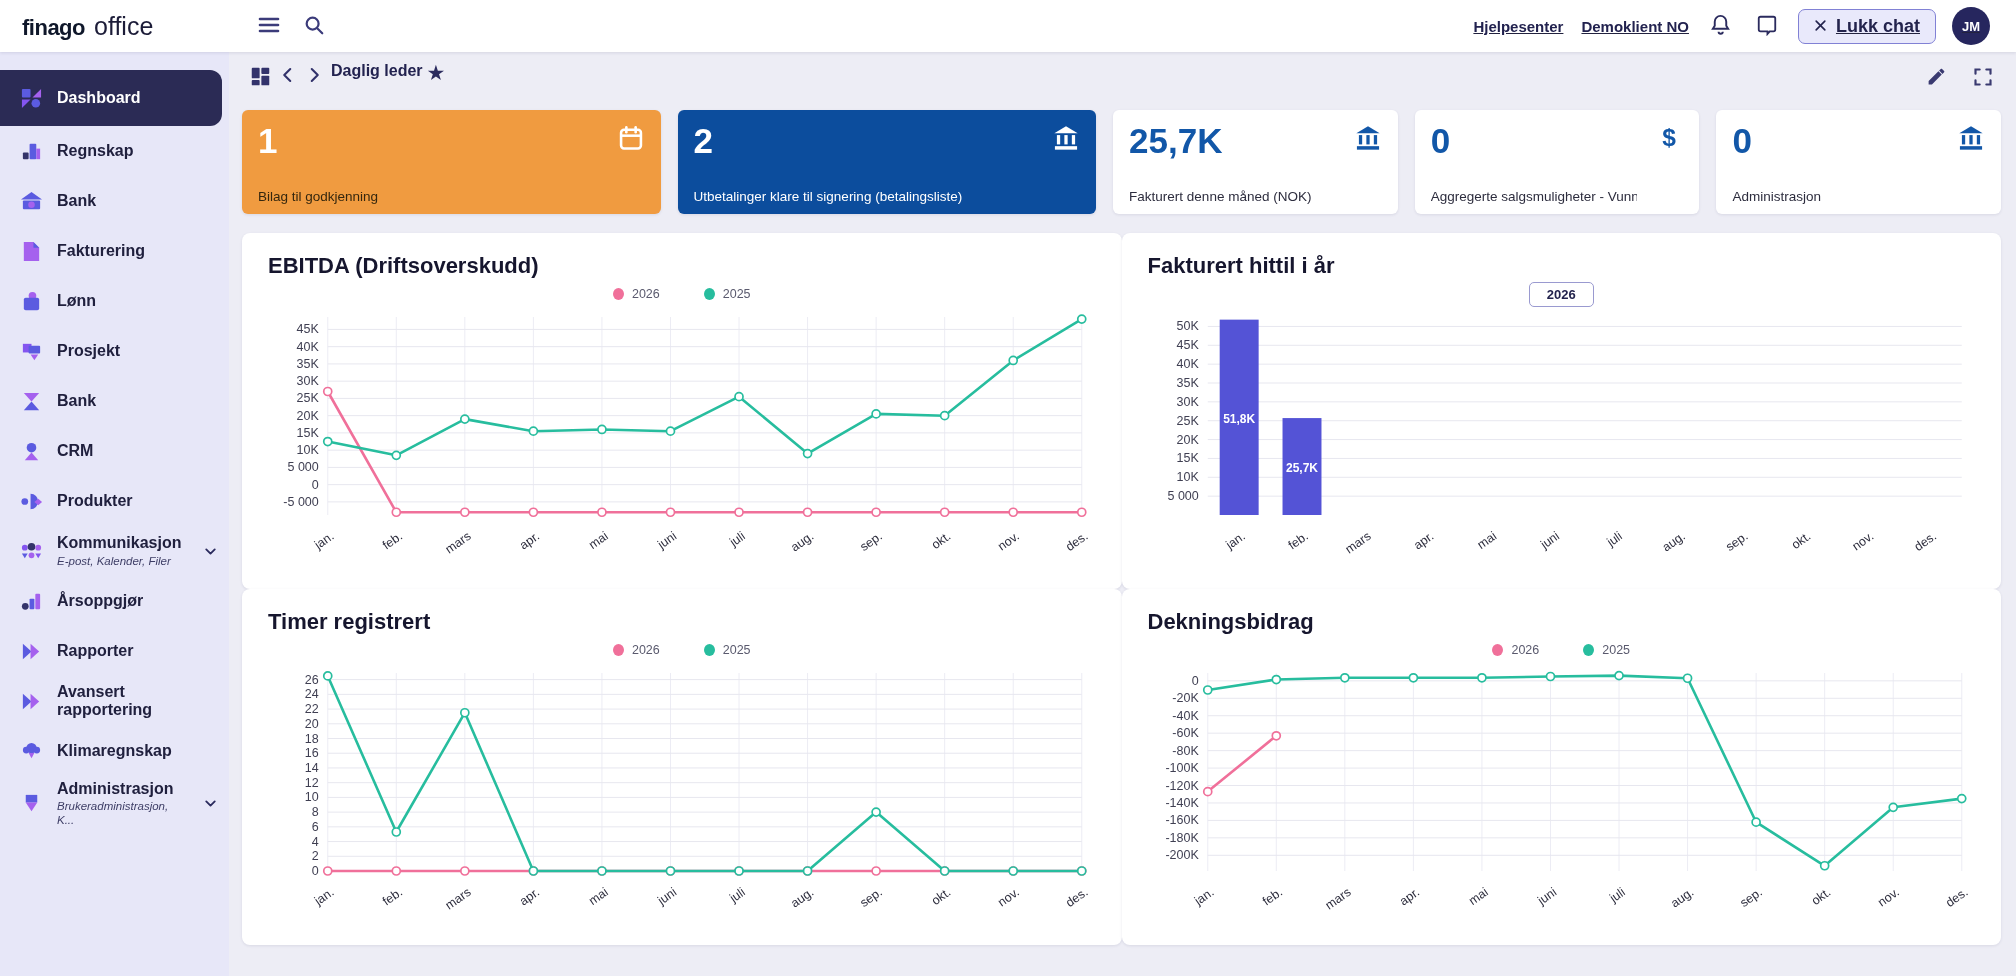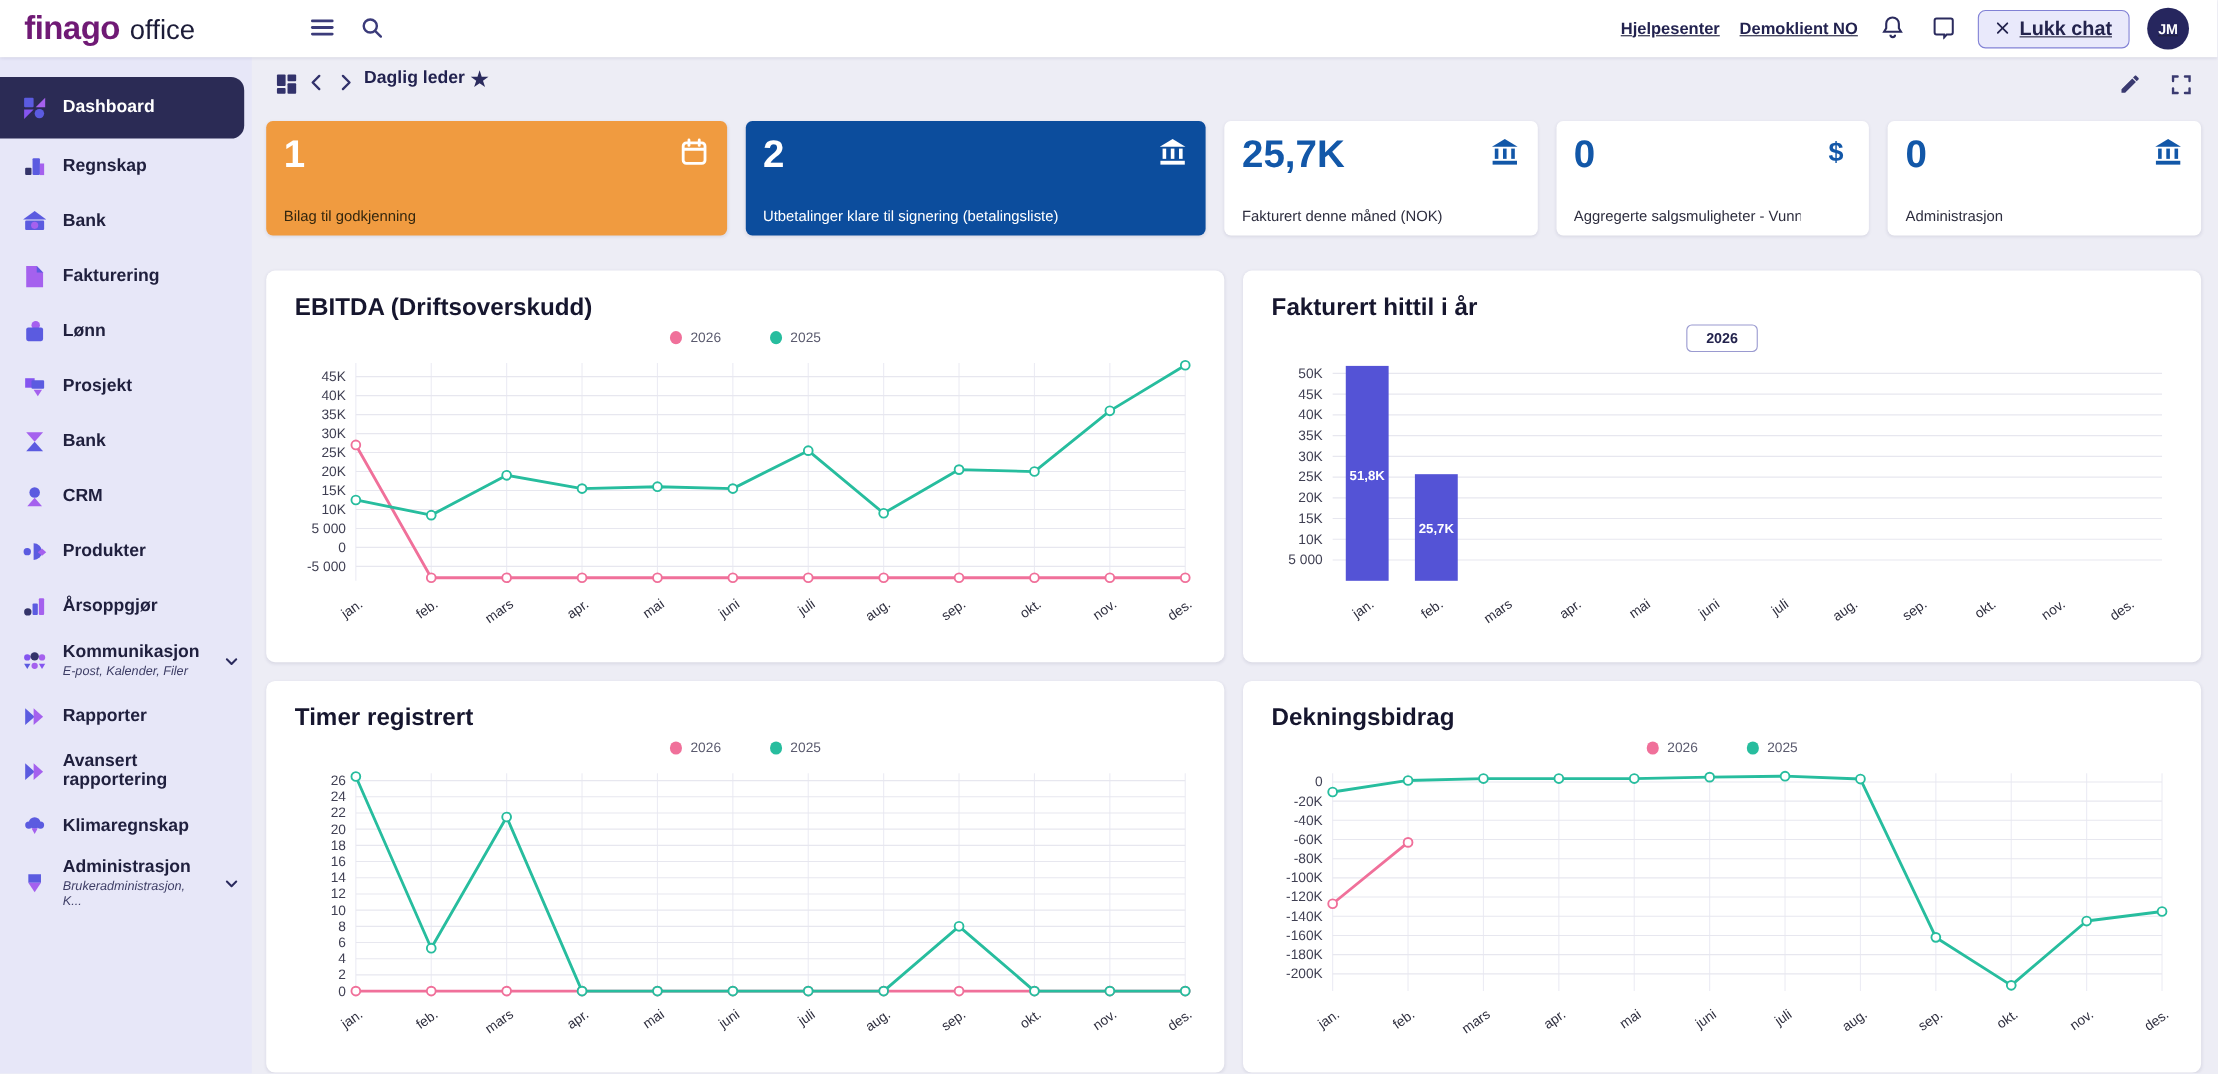--- a/index.html
+++ b/index.html
@@ -4,21 +4,21 @@
 <style>
   * { box-sizing: border-box; margin: 0; padding: 0; }
   html,body { width:2016px; height:976px; overflow:hidden; }
   body { font-family:"Liberation Sans", sans-serif; background:#ededf5; color:#22223f; }
 
   .app { display:grid; grid-template-rows:52px 924px; grid-template-columns:229px 1787px; width:2016px; height:976px; }
 
   
   .topbar { grid-column:1/3; background:#fff; display:flex; align-items:center; padding:0 26px 0 22px; box-shadow:0 1px 3px rgba(40,40,90,.12); position:relative; z-index:5; }
   .logo { display:flex; align-items:baseline; gap:9px; cursor:pointer; }
-  .logo-brand { font-size:30px; font-weight:800; color:#701a75; letter-spacing:-0.5px; }
+  .logo-brand { font-size:22px; font-weight:800; color:#0f172a; letter-spacing:-0.5px; }
   .logo-suffix { font-size:25px; font-weight:400; color:#1c1c38; }
   .icon-btn { background:none; border:none; cursor:pointer; display:flex; align-items:center; justify-content:center; padding:4px; }
   .topbar .menu-btn { margin-left:100px; }
   .topbar .search-btn { margin-left:14px; }
   .topbar-right { margin-left:auto; display:flex; align-items:center; gap:16px;text-decoration:underline; }
   .help-text { font-size:15px; font-weight:700; color:#22224f; cursor:pointer; }
   .client-text { font-size:15px; font-weight:700; color:#22224f; cursor:pointer; margin-left:2px; }
   .close-chat-btn { display:flex; align-items:center; gap:9px; background:#e9e9fb; border:1.6px solid #8181d5; border-radius:7px; padding:6px 15px; font-size:18px; font-weight:700; color:#23234d; cursor:pointer; font-family:inherit; }
   .avatar { width:38px; height:38px; border-radius:50%; background:#26265e; color:#fff; font-size:13px; font-weight:700; display:flex; align-items:center; justify-content:center; cursor:pointer; }
 
@@ -49,21 +49,21 @@
   .kpi-card.blue { background:#0c4d9d; }
   .kpi-value { font-size:35px; font-weight:700; color:#1257a8; line-height:1.2; }
   .kpi-card.orange .kpi-value, .kpi-card.blue .kpi-value { color:#fff; }
   .kpi-label { position:absolute; left:16px; bottom:10px; right:62px; font-size:13.5px; font-weight:400; color:#2d2d3e; white-space:nowrap; overflow:hidden; }
   .kpi-card.orange .kpi-label { color:#35270e; }
   .kpi-card.blue .kpi-label { color:#fff; }
   .kpi-icon { position:absolute; top:14px; right:16px; width:28px; height:28px; color:#1257a8; }
   .kpi-card.orange .kpi-icon, .kpi-card.blue .kpi-icon { color:#fff; }
 
   
-  .charts-grid { display:grid; grid-template-columns:1fr 1fr; gap:17px; margin-top:32px; }
+  .charts-grid { display:grid; grid-template-columns:1fr 1fr; margin-top:19px; }
   .chart-card { background:#fff; border-radius:8px; height:356px; padding:16px 22px 6px; box-shadow:0 1px 3px rgba(40,40,90,.10); }
   .chart-title { font-size:22px; font-weight:700; color:#16162e; margin:4px 0 0 4px; }
   .chart-midrow { height:30px; display:flex; align-items:center; justify-content:center; gap:44px; }
   .legend-item { display:flex; align-items:center; gap:8px; font-size:12.5px; color:#5a5a6e; cursor:pointer; }
   .legend-dot { width:11px; height:12px; border-radius:50%; display:inline-block; }
   .year-button { background:#fff; border:1.3px solid #9a9ad0; border-radius:5px; padding:4px 17px; font-size:13px; font-weight:700; color:#23234d; cursor:pointer; font-family:inherit; }
   .chart-svg { width:100%; height:252px; display:block; }
   .chart-svg text.tick { font-size:12.5px; fill:#3f3f52; font-family:"Liberation Sans",sans-serif; }
   .chart-svg text.xtick { fill:#2e2e3e; }
   .chart-svg text.bar-label { font-size:12px; font-weight:700; fill:#ffffff; font-family:"Liberation Sans",sans-serif; }
@@ -233,48 +233,48 @@
               <polygon points="19,9 23,12.5 19,16 15,12.5" fill="#a561ee"></polygon>
             </svg>
           </span>
           <span class="s-text">
             <span class="s-label">Produkter</span>
           </span>
         </div>
         <div class="side-item">
           <span class="s-icon">
             <svg width="23" height="23" viewBox="0 0 24 24">
-              <circle cx="5.5" cy="17" r="3.5" fill="#34346a"></circle>
-              <rect x="10" y="9" width="5" height="11" rx="1" fill="#5b5be0"></rect>
-              <rect x="16" y="4" width="5" height="16" rx="1" fill="#a561ee"></rect>
-            </svg>
-          </span>
-          <span class="s-text">
-            <span class="s-label">Årsoppgjør</span>
-          </span>
-        </div>
-        <div class="side-item">
-          <span class="s-icon">
-            <svg width="23" height="23" viewBox="0 0 24 24">
               <circle cx="5" cy="8" r="3" fill="#8455f0"></circle>
               <circle cx="12" cy="7" r="4" fill="#34346a"></circle>
               <circle cx="19" cy="8" r="3" fill="#a561ee"></circle>
               <polygon points="2,14 8,14 5,19" fill="#5b5be0"></polygon>
               <circle cx="12" cy="16" r="3" fill="#a561ee"></circle>
               <polygon points="16,14 22,14 19,19" fill="#8455f0"></polygon>
             </svg>
           </span>
           <span class="s-text">
             <span class="s-label">Kommunikasjon</span>
             <span class="s-sub">E-post, Kalender, Filer</span>
           </span>
           <span class="s-chev">
             <svg width="17" height="17" viewBox="0 0 24 24">
               <polyline points="6,9 12,15 18,9" fill="none" stroke="#2b2b5e" stroke-width="2.6" stroke-linecap="round" stroke-linejoin="round"></polyline>
             </svg>
+          </span>
+        </div>
+        <div class="side-item">
+          <span class="s-icon">
+            <svg width="23" height="23" viewBox="0 0 24 24">
+              <circle cx="5.5" cy="17" r="3.5" fill="#34346a"></circle>
+              <rect x="10" y="9" width="5" height="11" rx="1" fill="#5b5be0"></rect>
+              <rect x="16" y="4" width="5" height="16" rx="1" fill="#a561ee"></rect>
+            </svg>
+          </span>
+          <span class="s-text">
+            <span class="s-label">Årsoppgjør</span>
           </span>
         </div>
         <div class="side-item">
           <span class="s-icon">
             <svg width="23" height="23" viewBox="0 0 24 24">
               <polygon points="3,4 12,12 3,20" fill="#5b5be0"></polygon>
               <polygon points="11,4 20,12 11,20" fill="#a561ee"></polygon>
             </svg>
           </span>
           <span class="s-text">

